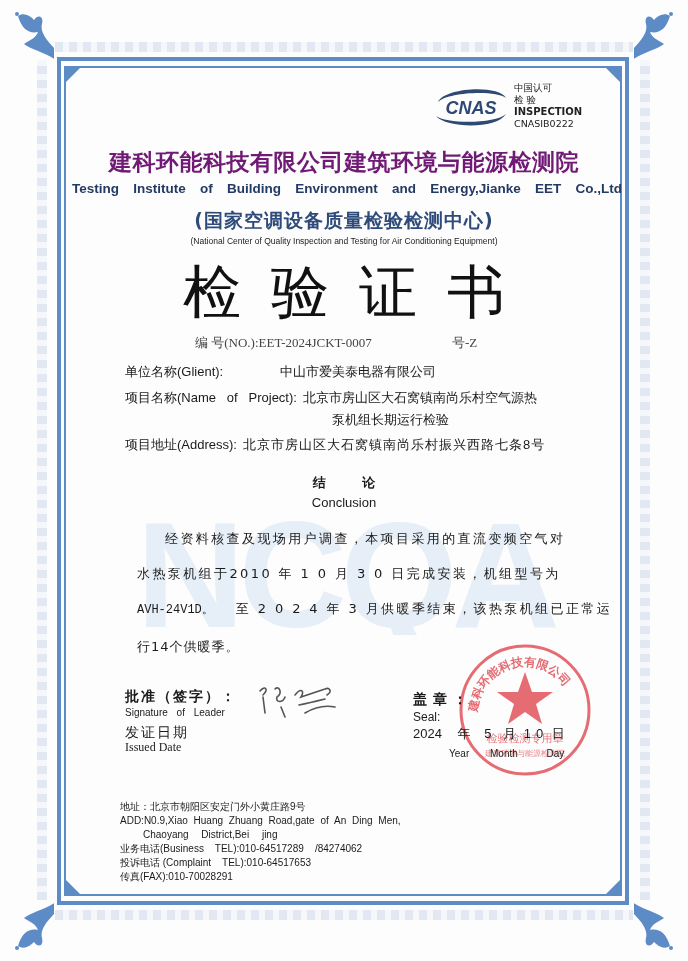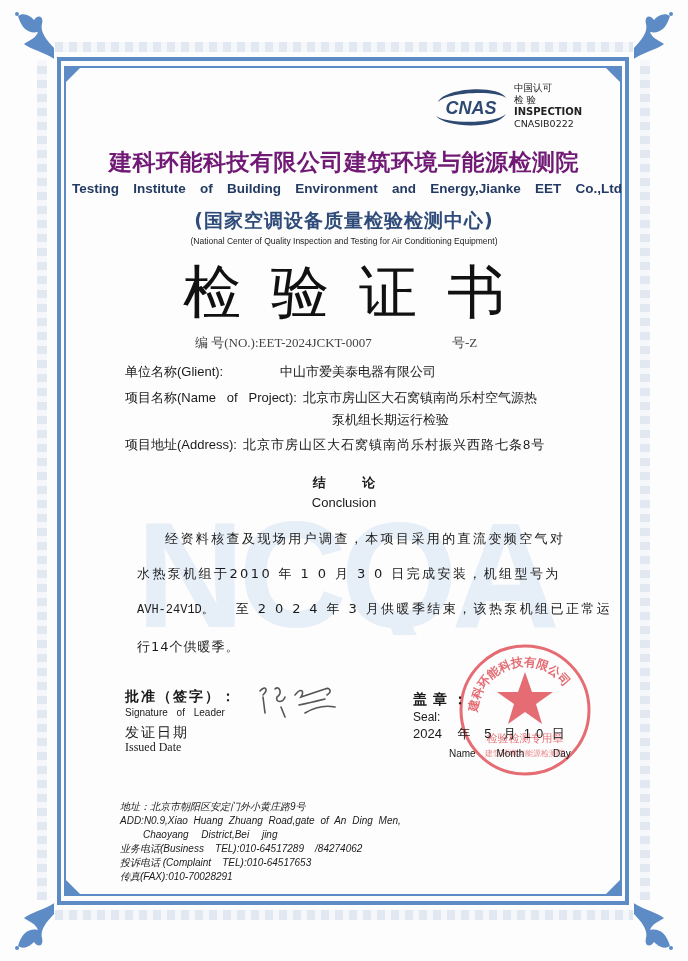--- a/index.html
+++ b/index.html
@@ -44,21 +44,21 @@
   .issued-cn { position:absolute; left:125px; top:724px; font-size:14px; letter-spacing:2px; }
   .issued-en { position:absolute; left:125px; top:740px; font-family:"Liberation Serif", serif; font-size:12px; }
   .signature { position:absolute; left:255px; top:683px; width:90px; height:40px; }
 
   .stamp { position:absolute; left:455px; top:640px; width:140px; height:140px; }
   .seal-cn { position:absolute; left:413px; top:691px; font-size:14px; letter-spacing:6px; font-weight:bold; }
   .seal-en { position:absolute; left:413px; top:710px; font-family:"Liberation Sans", sans-serif; font-size:12px; }
   .date-line { position:absolute; left:413px; top:725px; font-family:"Liberation Sans", sans-serif; font-size:13px; white-space:nowrap; }
   .date-en { position:absolute; left:449px; top:748px; font-family:"Liberation Sans", sans-serif; font-size:10px; white-space:nowrap; }
 
-  .footer { position:absolute; left:120px; top:800px; font-family:"Liberation Sans", sans-serif; font-size:10px; line-height:14px; color:#1a1a1a; white-space:nowrap;font-style:italic; }
+  .footer { position:absolute; left:120px; top:800px; font-family:"Liberation Sans", sans-serif; font-size:10px; line-height:14px; color:#1a1a1a; white-space:nowrap; }
   .footer .ind { padding-left:23px; word-spacing:10px; }
 </style>
 </head>
 <body>
 
 <div class="page">
 
   <div class="pattern-band" style="left:55px;top:42px;width:578px;height:10px;"></div>
   <div class="pattern-band" style="left:55px;top:910px;width:578px;height:10px;"></div>
   <div class="pattern-band v" style="left:37px;top:60px;width:10px;height:840px;"></div>
@@ -168,21 +168,21 @@
   <div class="seal-en">Seal:</div>
   <div class="date-line">
     <span>2024</span>
     <span style="margin-left:12px;">年</span>
     <span style="margin-left:10px;">5</span>
     <span style="margin-left:8px;">月</span>
     <span style="margin-left:4px;letter-spacing:5px;">10</span>
     <span>日</span>
   </div>
   <div class="date-en">
-    <span>Name</span>
+    <span>Year</span>
     <span style="margin-left:18px;">Month</span>
     <span style="margin-left:26px;">Day</span>
   </div>
 
   <div class="footer">
     <div>地址：北京市朝阳区安定门外小黄庄路9号</div>
     <div style="word-spacing:3px;">ADD:N0.9,Xiao Huang Zhuang Road,gate of An Ding Men,</div>
     <div class="ind">Chaoyang  District,Bei  jing</div>
     <div style="white-space:pre;">业务电话(Business    TEL):010-64517289    /84274062</div>
     <div style="white-space:pre;">投诉电话 (Complaint    TEL):010-64517653</div>

